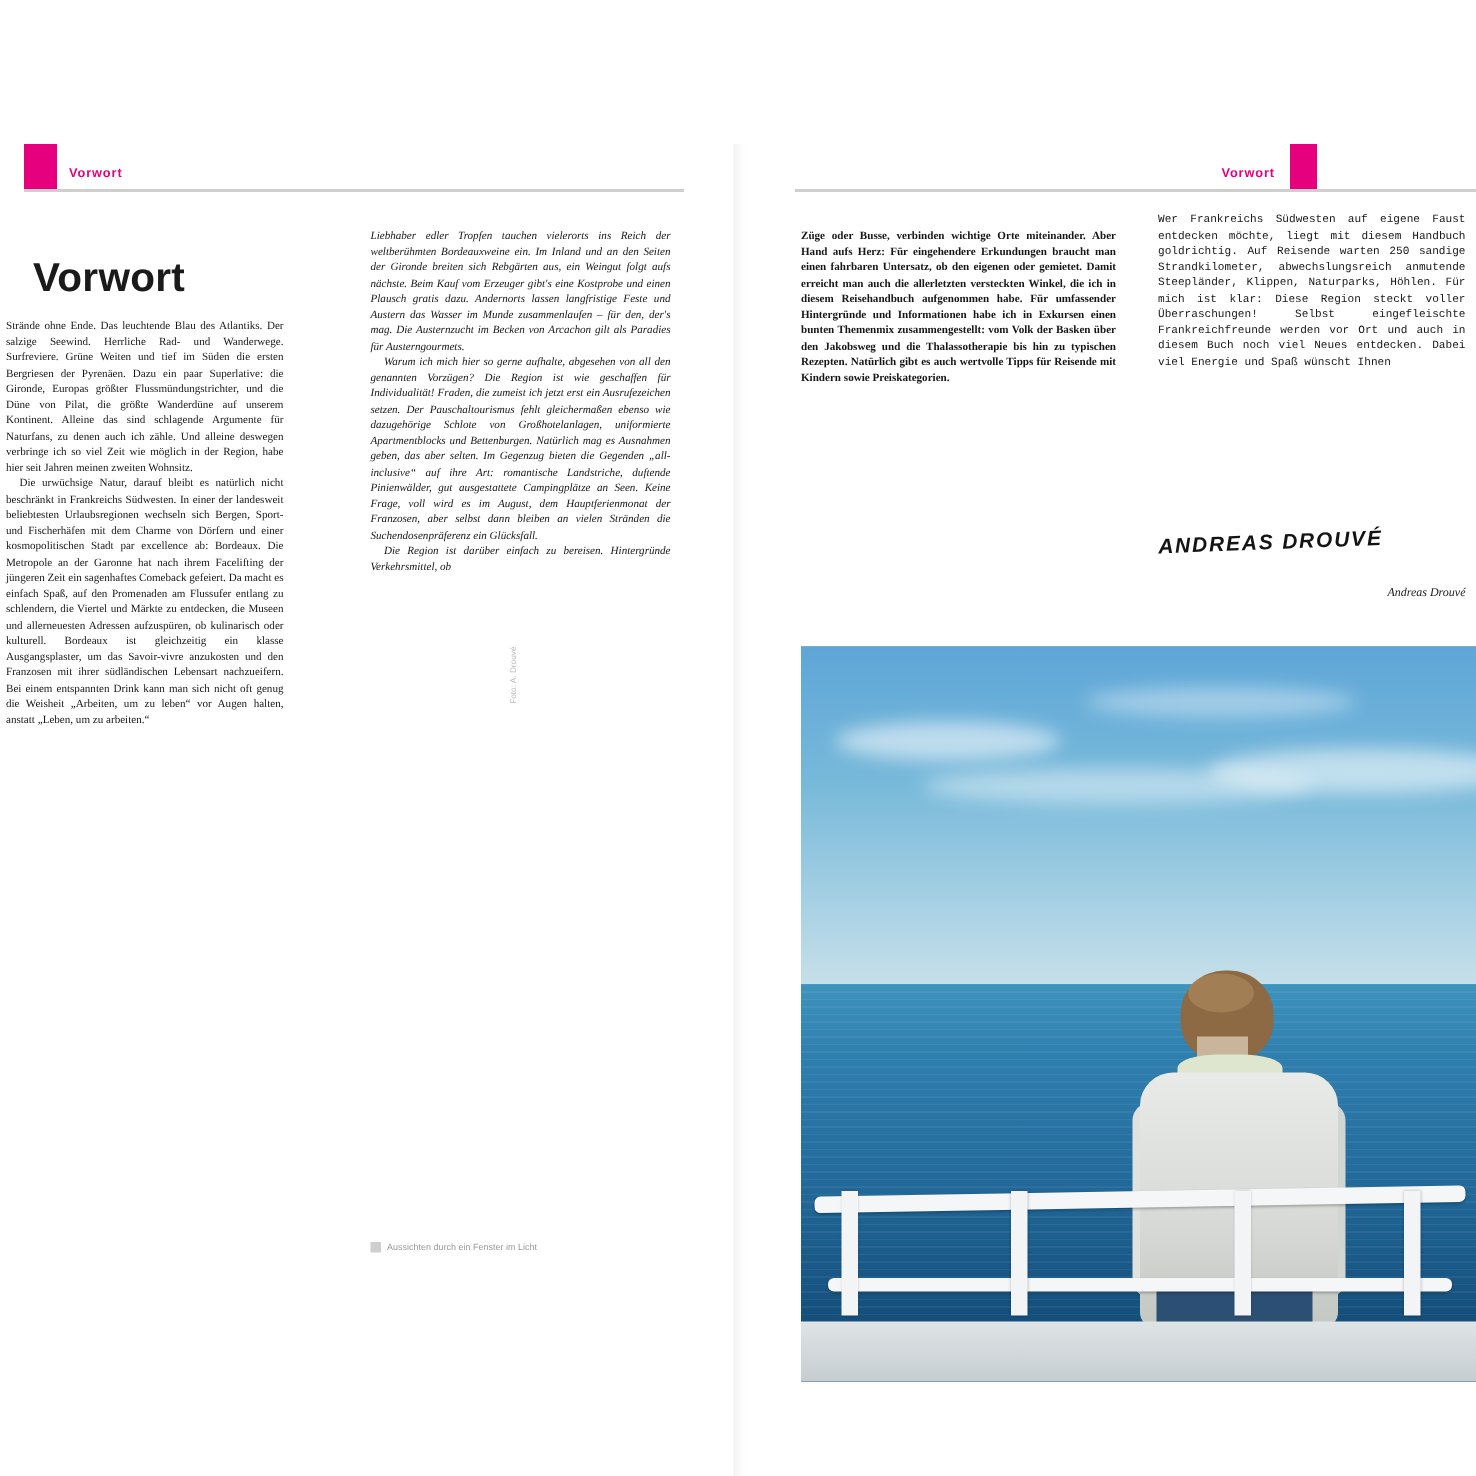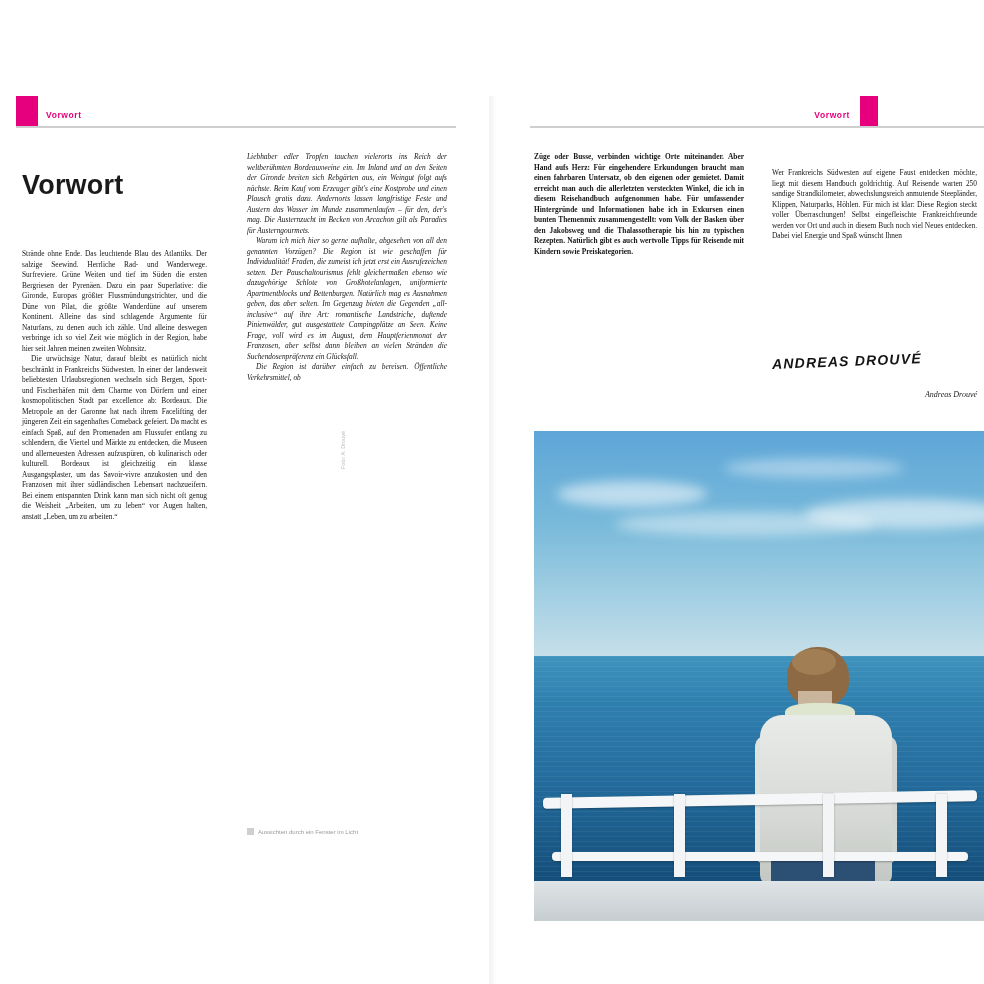--- a/index.html
+++ b/index.html
@@ -94,24 +94,24 @@
     hyphens: auto;
   }
   .col p {
     margin: 0;
     text-indent: 9px;
   }
   .col p.first {
     text-indent: 0;
   }
 
-  .col-1 { left: 22px;  top: 212px; width: 185px; margin-top: 37px; }
+  .col-1 { left: 4px;  top: 212px; width: 185px; }
   .col-2 { left: 247px; top: 152px; width: 200px; font-style: italic; }
   .col-3 { left: 534px; top: 152px; width: 210px; font-weight: bold; }
-  .col-4 { left: 772px; top: 168px; width: 205px; }
+  .col-4 { left: 772px; top: 142px; width: 205px; font-family: Liberation Mono, monospace; }
 
   
   .photo-credit-line {
     position: absolute;
     left: 247px;
     top: 828px;
     width: 200px;
     display: flex;
     align-items: center;
     gap: 4px;
@@ -323,21 +323,21 @@
   <h1 class="page-title">Vorwort</h1>
 
   <div class="col col-1">
     <p class="first">Strände ohne Ende. Das leuchtende Blau des Atlantiks. Der salzige Seewind. Herrliche Rad- und Wanderwege. Surfreviere. Grüne Weiten und tief im Süden die ersten Bergriesen der Pyrenäen. Dazu ein paar Superlative: die Gironde, Europas größter Flussmündungstrichter, und die Düne von Pilat, die größte Wanderdüne auf unserem Kontinent. Alleine das sind schlagende Argumente für Naturfans, zu denen auch ich zähle. Und alleine deswegen verbringe ich so viel Zeit wie möglich in der Region, habe hier seit Jahren meinen zweiten Wohnsitz.</p>
     <p>Die urwüchsige Natur, darauf bleibt es natürlich nicht beschränkt in Frankreichs Südwesten. In einer der landesweit beliebtesten Urlaubsregionen wechseln sich Bergen, Sport- und Fischerhäfen mit dem Charme von Dörfern und einer kosmopolitischen Stadt par excellence ab: Bordeaux. Die Metropole an der Garonne hat nach ihrem Facelifting der jüngeren Zeit ein sagenhaftes Comeback gefeiert. Da macht es einfach Spaß, auf den Promenaden am Flussufer entlang zu schlendern, die Viertel und Märkte zu entdecken, die Museen und allerneuesten Adressen aufzuspüren, ob kulinarisch oder kulturell. Bordeaux ist gleichzeitig ein klasse Ausgangsplaster, um das Savoir-vivre anzukosten und den Franzosen mit ihrer südländischen Lebensart nachzueifern. Bei einem entspannten Drink kann man sich nicht oft genug die Weisheit „Arbeiten, um zu leben“ vor Augen halten, anstatt „Leben, um zu arbeiten.“</p>
   </div>
 
   <div class="col col-2">
     <p class="first">Liebhaber edler Tropfen tauchen vielerorts ins Reich der weltberühmten Bordeauxweine ein. Im Inland und an den Seiten der Gironde breiten sich Rebgärten aus, ein Weingut folgt aufs nächste. Beim Kauf vom Erzeuger gibt's eine Kostprobe und einen Plausch gratis dazu. Andernorts lassen langfristige Feste und Austern das Wasser im Munde zusammenlaufen – für den, der's mag. Die Austernzucht im Becken von Arcachon gilt als Paradies für Austerngourmets.</p>
     <p>Warum ich mich hier so gerne aufhalte, abgesehen von all den genannten Vorzügen? Die Region ist wie geschaffen für Individualität! Fraden, die zumeist ich jetzt erst ein Ausrufezeichen setzen. Der Pauschaltourismus fehlt gleichermaßen ebenso wie dazugehörige Schlote von Großhotelanlagen, uniformierte Apartmentblocks und Bettenburgen. Natürlich mag es Ausnahmen geben, das aber selten. Im Gegenzug bieten die Gegenden „all-inclusive“ auf ihre Art: romantische Landstriche, duftende Pinienwälder, gut ausgestattete Campingplätze an Seen. Keine Frage, voll wird es im August, dem Hauptferienmonat der Franzosen, aber selbst dann bleiben an vielen Stränden die Suchendosenpräferenz ein Glücksfall.</p>
-    <p>Die Region ist darüber einfach zu bereisen. Öffentliche Verkehrsmittel, ob</p>
+    <p>Die Region ist darüber einfach zu bereisen. Hintergründe Verkehrsmittel, ob</p>
   </div>
 
   <div class="photo-credit-line">
     <span class="credit-swatch"></span>
     <span>Aussichten durch ein Fenster im Licht</span>
   </div>
 
   <div class="gutter"></div>
 
   <div class="page page-right"></div>

